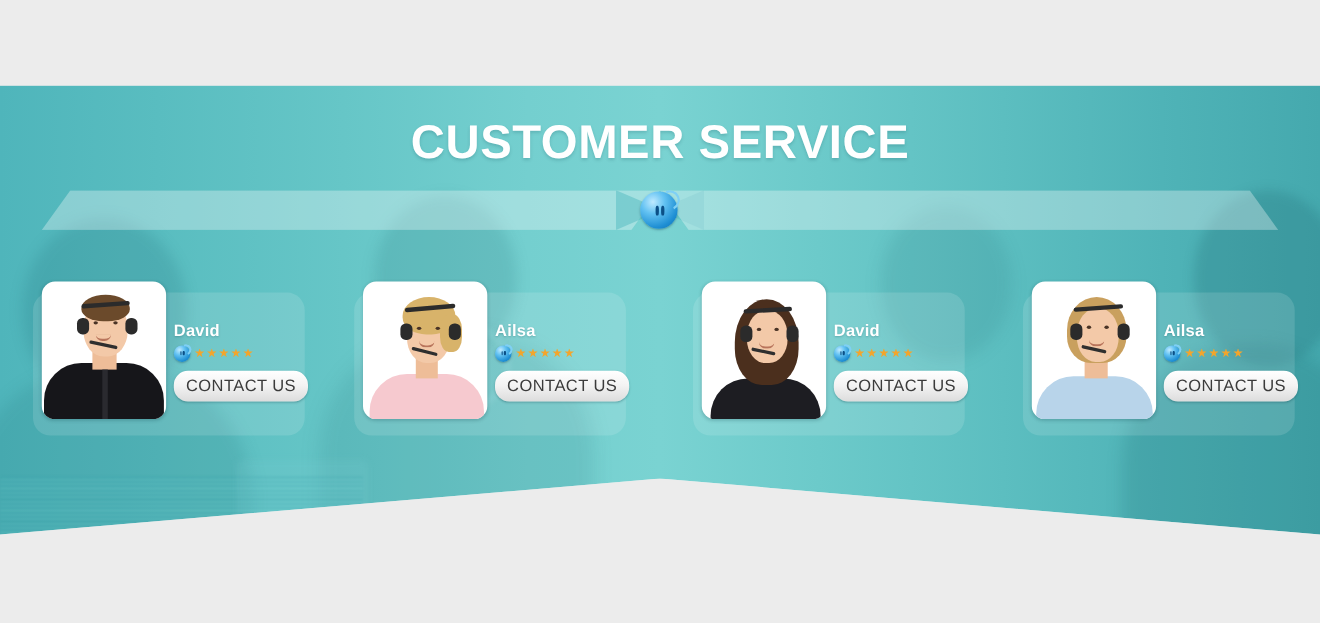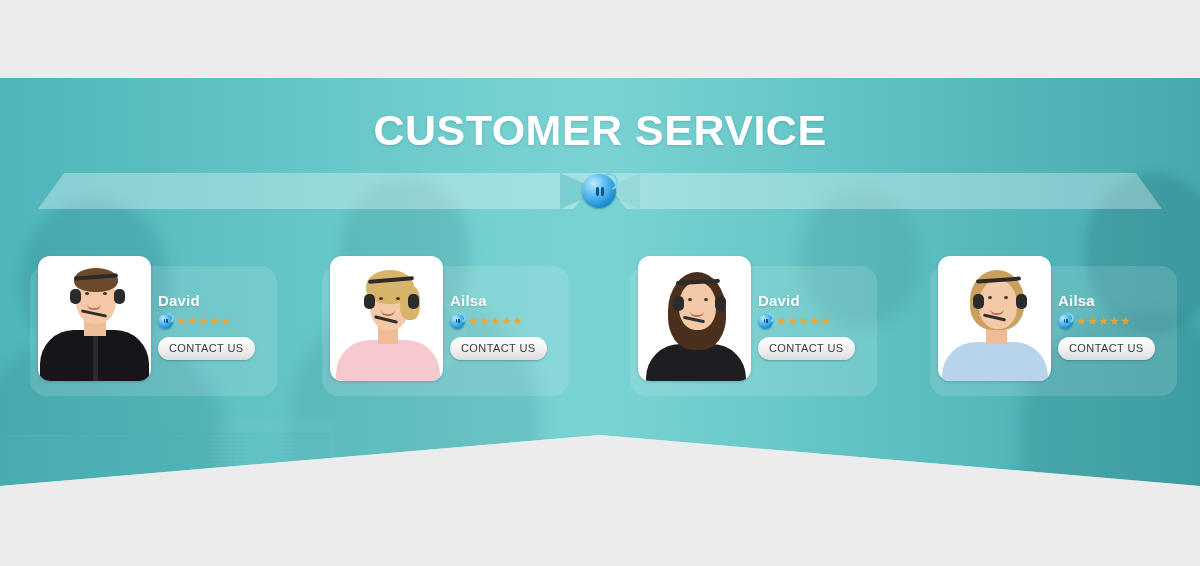--- a/index.html
+++ b/index.html
@@ -160,21 +160,21 @@
   .rating .skype{ width:15px; height:15px; flex:0 0 15px; margin-right:2px; }
   .star{
     width:9px; height:9px; background:#f3a52c;
     clip-path:polygon(50% 0%,61% 35%,98% 35%,68% 57%,79% 91%,50% 70%,21% 91%,32% 57%,2% 35%,39% 35%);
   }
   .contact-btn{
     display:inline-block;
     padding:5px 11px 6px;
     border-radius:13px;
     background:linear-gradient(180deg,#ffffff 0%,#f3f3f3 48%,#dcdcdc 100%);
-    color:#3b3b3b; font-size:11px; font-weight:normal; letter-spacing:.4px;
+    color:#3b3b3b; font-size:15px; font-weight:normal; letter-spacing:.4px;
     box-shadow:0 1px 2px rgba(0,50,60,.3);
     white-space:nowrap; cursor:pointer;
     border:none;
     font-family:"Liberation Sans", sans-serif;
   }
 
   
   .wedge{
     position:absolute; left:0; top:420px; width:1200px; height:146px;
     background:#ececec;

